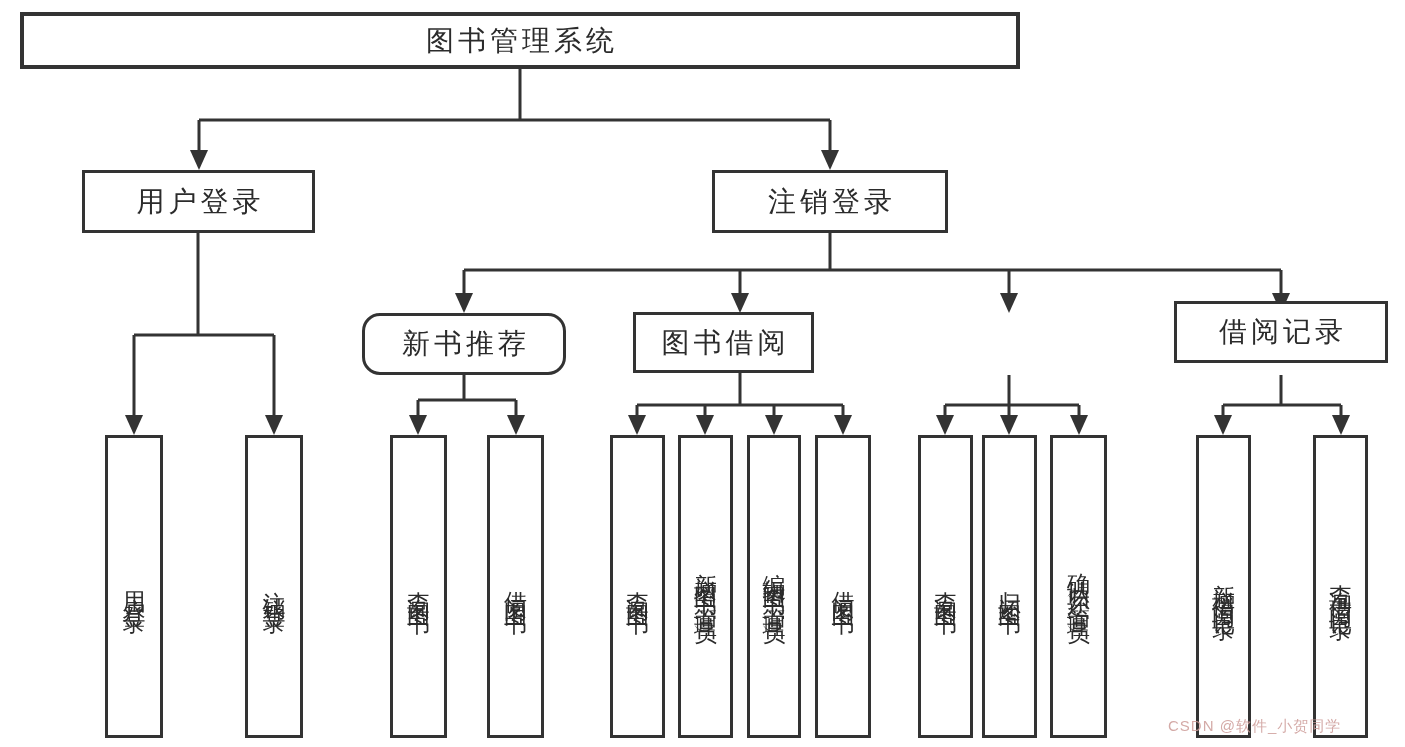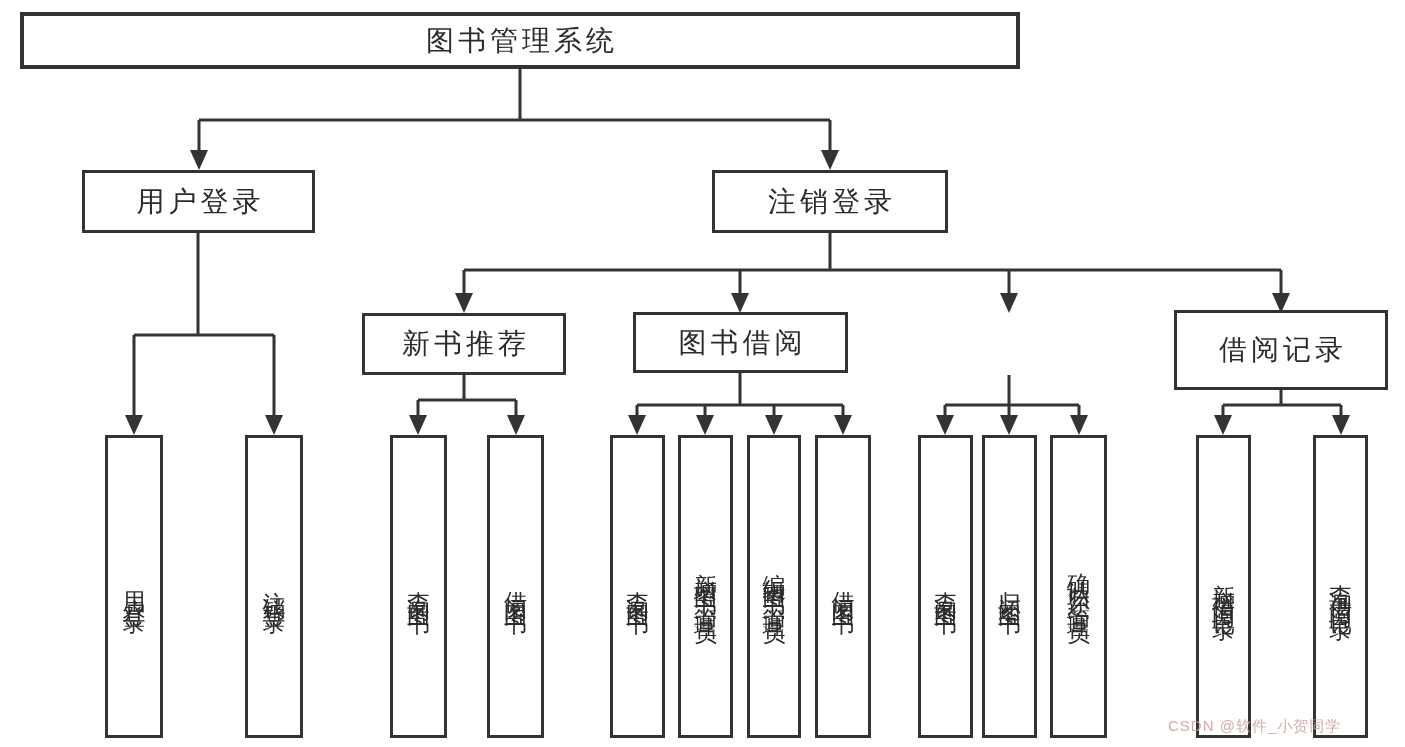--- a/index.html
+++ b/index.html
@@ -100,27 +100,27 @@
     <span class="lbl">图书管理系统</span>
   </div>
 
   <div class="node hnode" style="left:82px;top:170px;width:233px;height:63px;">
     <span class="lbl">用户登录</span>
   </div>
   <div class="node hnode" style="left:712px;top:170px;width:236px;height:63px;">
     <span class="lbl">注销登录</span>
   </div>
 
-  <div class="node hnode" style="left:362px;top:313px;width:204px;height:62px;">
+  <div class="node hnode" style="left:362px;top:313px;width:204px;height:62px;border-radius:18px;">
     <span class="lbl">新书推荐</span>
   </div>
-  <div class="node hnode" style="left:633px;top:312px;width:215px;height:61px;">
+  <div class="node hnode" style="left:633px;top:312px;width:181px;height:61px;">
     <span class="lbl">图书借阅</span>
   </div>
-  <div class="node hnode" style="left:1174px;top:310px;width:214px;height:80px;">
+  <div class="node hnode" style="left:1174px;top:301px;width:214px;height:62px;">
     <span class="lbl">借阅记录</span>
   </div>
 
   <div class="node vnode" style="left:105px;top:435px;width:58px;height:303px;">
     <span class="lbl">用户登录</span>
   </div>
   <div class="node vnode" style="left:245px;top:435px;width:58px;height:303px;">
     <span class="lbl">注销登录</span>
   </div>
 

